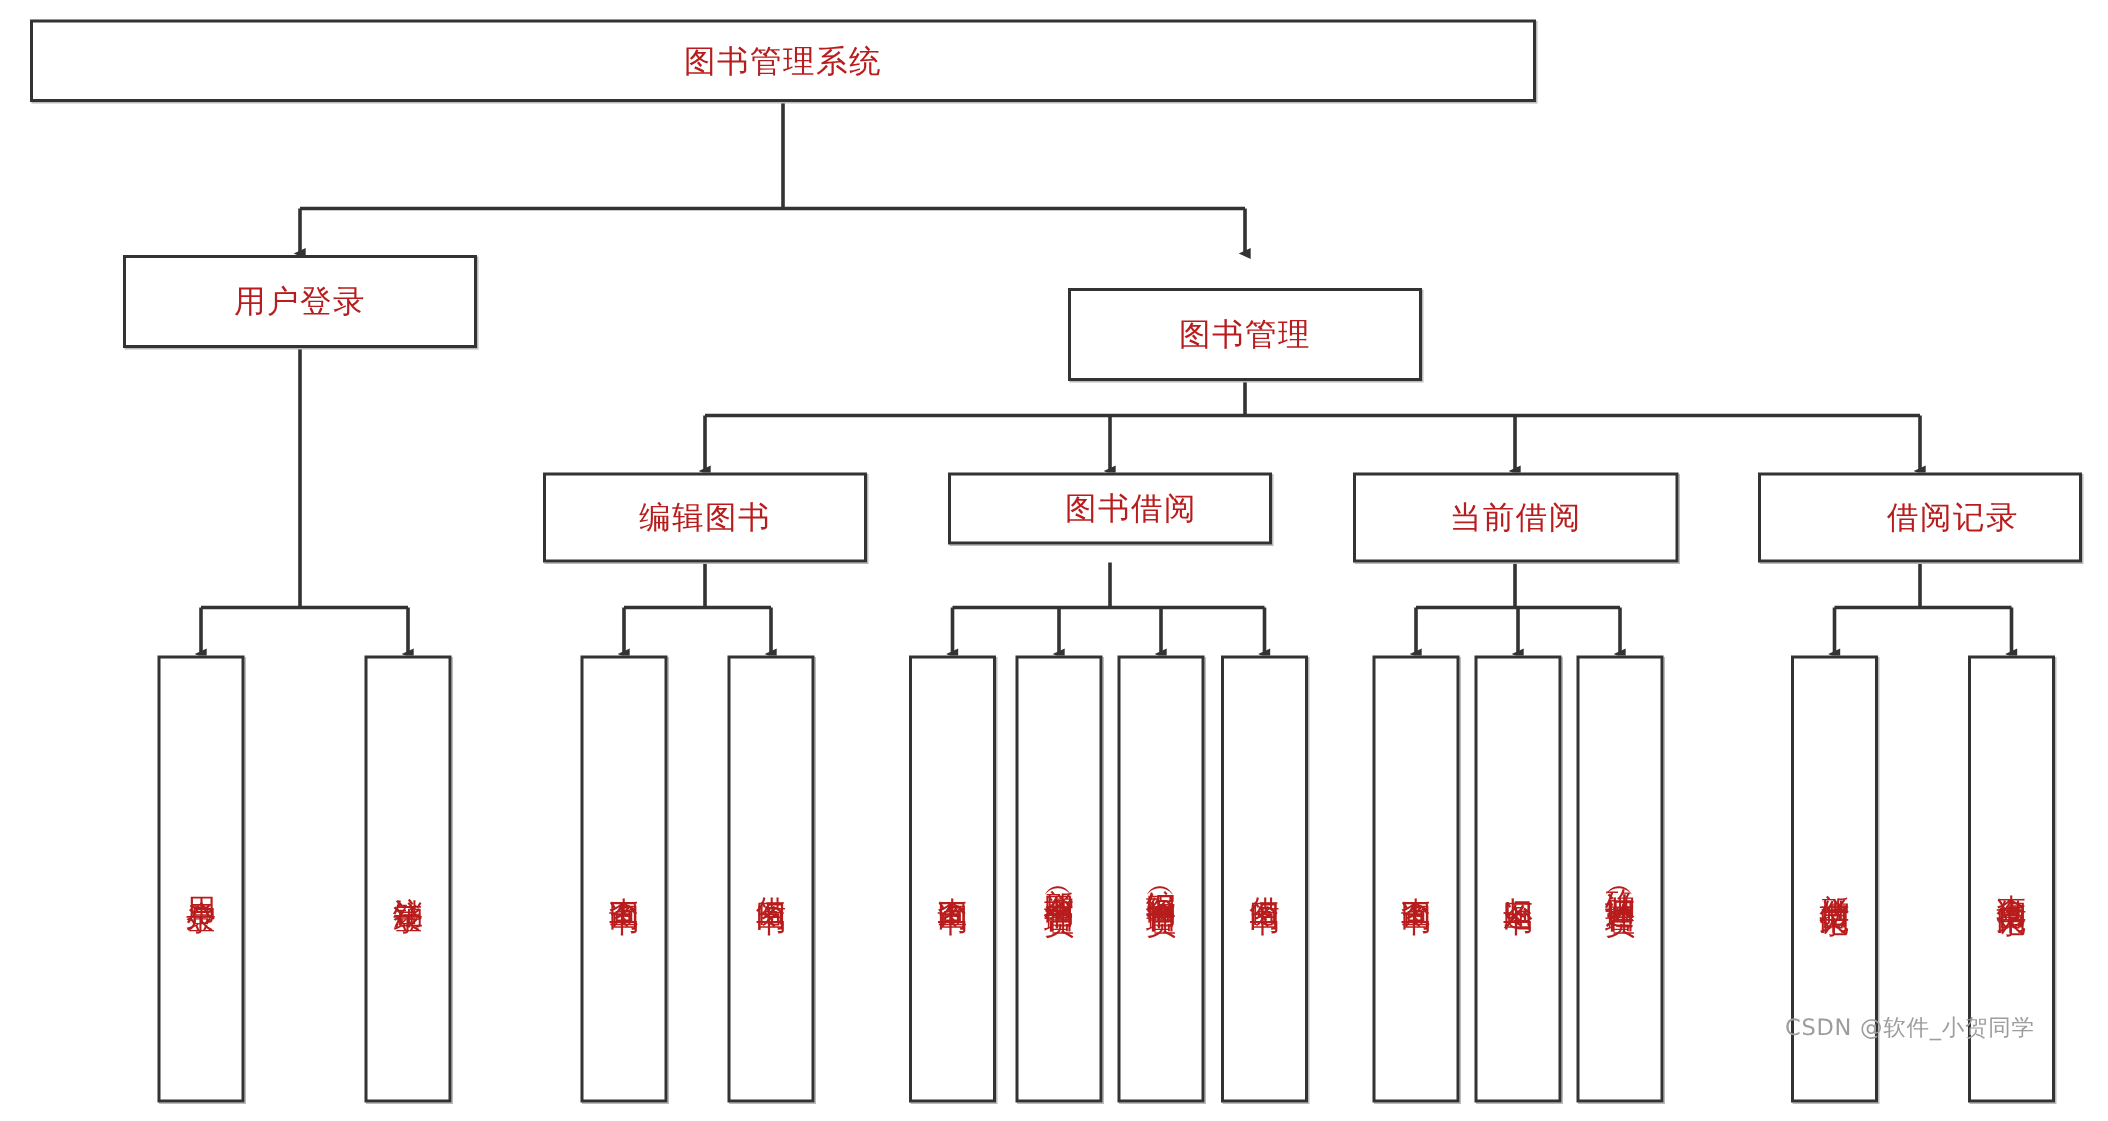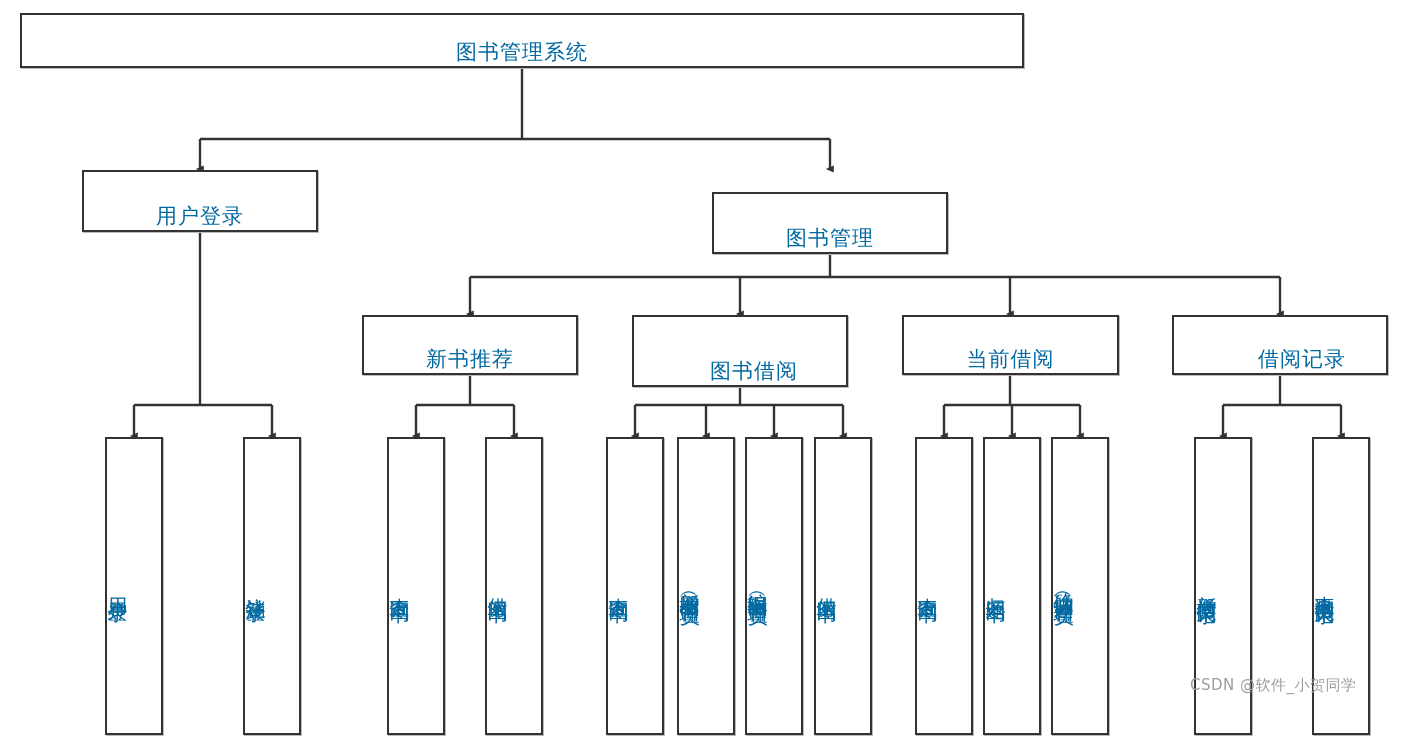--- a/index.html
+++ b/index.html
@@ -24,23 +24,23 @@
     width: 1405px;
     height: 747px;
     pointer-events: none;
   }
   .node {
     position: absolute;
     box-sizing: border-box;
     border: 2px solid #333333;
     background: #ffffff;
     display: flex;
-    align-items: flex-end;
+    align-items: center;
     justify-content: center;
-    color: #0369a1;
+    color: #b91c1c;
     text-align: center;
     box-shadow: 1px 1px 0 #bbbbbb;
   }
   .node.h {
     font-size: 21px;
     letter-spacing: 1px;
   }
   .node.v {
     writing-mode: vertical-rl;
     text-orientation: upright;
@@ -114,23 +114,23 @@
       <div class="node h" style="left: 20px; top: 13px; width: 1004px; height: 55px;">
         <span class="label">图书管理系统</span>
       </div>
       <div class="node h" style="left: 82px; top: 170px; width: 236px; height: 62px;">
         <span class="label">用户登录</span>
       </div>
       <div class="node h" style="left: 712px; top: 170px; width: 236px; height: 62px; margin-top: 22px;">
         <span class="label">图书管理</span>
       </div>
       <div class="node h" style="left: 362px; top: 315px; width: 216px; height: 60px;">
-        <span class="label">新书推荐</span>
+        <span class="label">编辑图书</span>
       </div>
-      <div class="node h" style="left: 632px; top: 315px; width: 216px; height: 72px; padding-left: 28px;">
+      <div class="node h" style="left: 632px; top: 315px; width: 216px; height: 48px; padding-left: 28px;">
         <span class="label">图书借阅</span>
       </div>
       <div class="node h" style="left: 902px; top: 315px; width: 217px; height: 60px;">
         <span class="label">当前借阅</span>
       </div>
       <div class="node h" style="left: 1172px; top: 315px; width: 216px; height: 60px; padding-left: 44px;">
         <span class="label">借阅记录</span>
       </div>
       <div class="node v" style="left: 105px; top: 437px; width: 58px; height: 298px;">
         <span class="label">用户登录</span>

